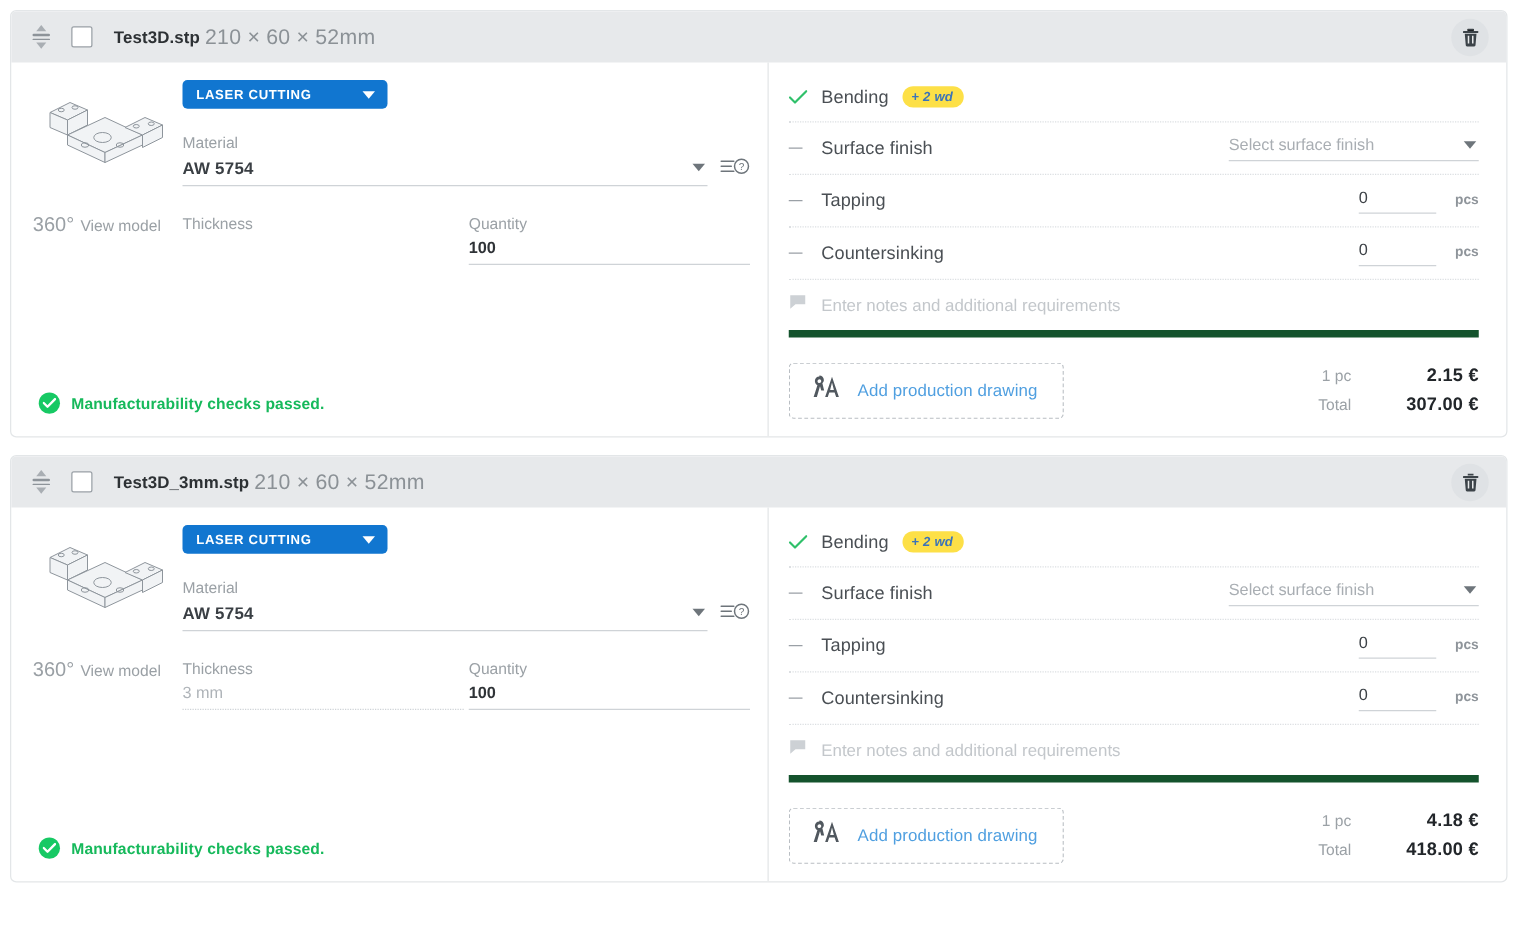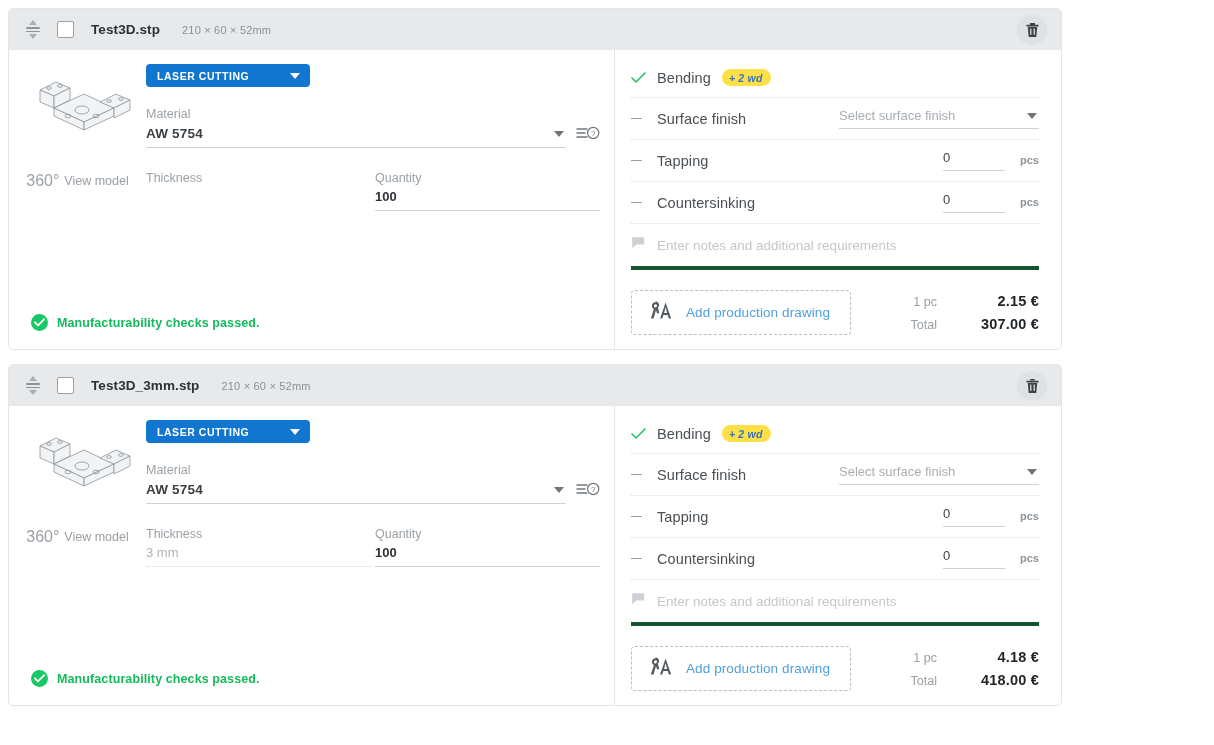--- a/index.html
+++ b/index.html
@@ -15,21 +15,21 @@
   .page {
     width: 1214px;
     height: 745px;
     background: #ffffff;
     position: relative;
     padding: 8px 8px 0 8px;
   }
 
   
   .part-card {
-    width: 1054px;
+    width: 1198px;
     border: 1px solid #e3e6e8;
     border-radius: 5px;
     background: #ffffff;
     margin-bottom: 14px;
     overflow: hidden;
   }
 
   .card-header {
     height: 41px;
     background: #e7e9eb;
@@ -72,22 +72,22 @@
 
   .file-name {
     margin-left: 17px;
     font-size: 13.5px;
     font-weight: bold;
     color: #2d3134;
     letter-spacing: .1px;
   }
 
   .file-dims {
-    margin-left: 22px;
-    font-size: 11px;
+    margin-left: 4px;
+    font-size: 17px;
     color: #8b9196;
     letter-spacing: .2px;
   }
 
   .delete-btn {
     position: absolute;
     right: 14px;
     top: 50%;
     transform: translateY(-50%);
     width: 30px; height: 30px;
@@ -317,21 +317,21 @@
     color: #8e949a;
     font-weight: bold;
     padding-bottom: 5px;
   }
 
   .notes-row {
     display: flex;
     align-items: center;
     gap: 11px;
     height: 46px;
-    border-bottom: 4px solid #14532d;
+    border-bottom: 6px solid #14532d;
     cursor: text;
   }
   .notes-placeholder { font-size: 13.5px; color: #c3c7cb; }
 
   .footer-row {
     display: flex;
     align-items: center;
     padding-top: 20px;
   }
 

